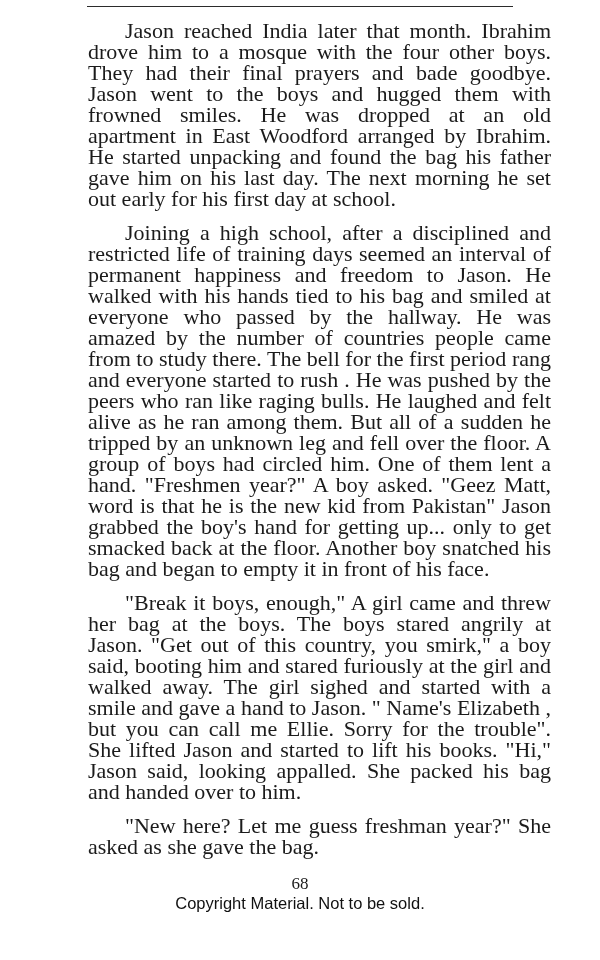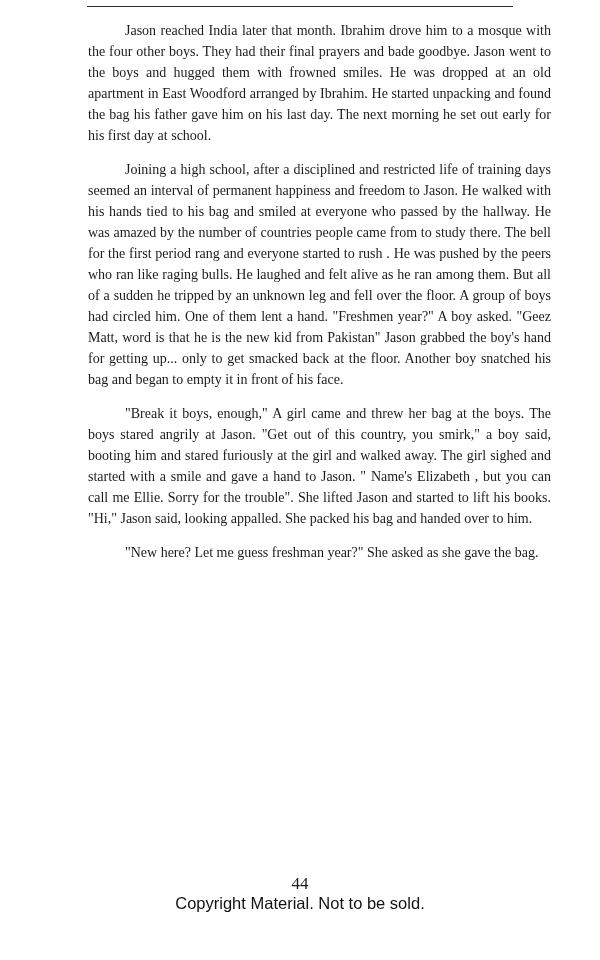--- a/index.html
+++ b/index.html
@@ -24,21 +24,21 @@
     letter-spacing: 0.6px;
     color: #151515;
   }
   .head-rule {
     height: 0;
     margin: 6px 87px 0 87px;
     border-bottom: 1.7px solid #2b2b2b;
   }
   .body-text {
     margin: 13px 49px 0 88px;
-    font-size: 14px;
+    font-size: 22px;
     line-height: 21px;
     text-align: justify;
     color: #1b1b1b;
   }
   .body-text p {
     margin: 0 0 13px 0;
     text-indent: 37px;
   }
   .page-footer {
     position: absolute;
@@ -67,17 +67,17 @@
   <div class="head-rule"></div>
 
   <div class="body-text">
     <p>Jason reached India later that month. Ibrahim drove him to a mosque with the four other boys. They had their final prayers and bade goodbye. Jason went to the boys and hugged them with frowned smiles. He was dropped at an old apartment in East Woodford arranged by Ibrahim. He started unpacking and found the bag his father gave him on his last day. The next morning he set out early for his first day at school.</p>
     <p>Joining a high school, after a disciplined and restricted life of training days seemed an interval of permanent happiness and freedom to Jason. He walked with his hands tied to his bag and smiled at everyone who passed by the hallway. He was amazed by the number of countries people came from to study there. The bell for the first period rang and everyone started to rush . He was pushed by the peers who ran like raging bulls. He laughed and felt alive as he ran among them. But all of a sudden he tripped by an unknown leg and fell over the floor. A group of boys had circled him. One of them lent a hand. "Freshmen year?" A boy asked. "Geez Matt, word is that he is the new kid from Pakistan" Jason grabbed the boy's hand for getting up... only to get smacked back at the floor. Another boy snatched his bag and began to empty it in front of his face.</p>
     <p>"Break it boys, enough," A girl came and threw her bag at the boys. The boys stared angrily at Jason. "Get out of this country, you smirk," a boy said, booting him and stared furiously at the girl and walked away. The girl sighed and started with a smile and gave a hand to Jason. " Name's Elizabeth , but you can call me Ellie. Sorry for the trouble". She lifted Jason and started to lift his books. "Hi," Jason said, looking appalled. She packed his bag and handed over to him.</p>
     <p>"New here? Let me guess freshman year?" She asked as she gave the bag.</p>
   </div>
 
   <div class="page-footer">
-    <div class="page-number">44</div>
+    <div class="page-number">68</div>
     <div class="copyright">Copyright Material. Not to be sold.</div>
   </div>
 
 </div>
 
 </body></html>

